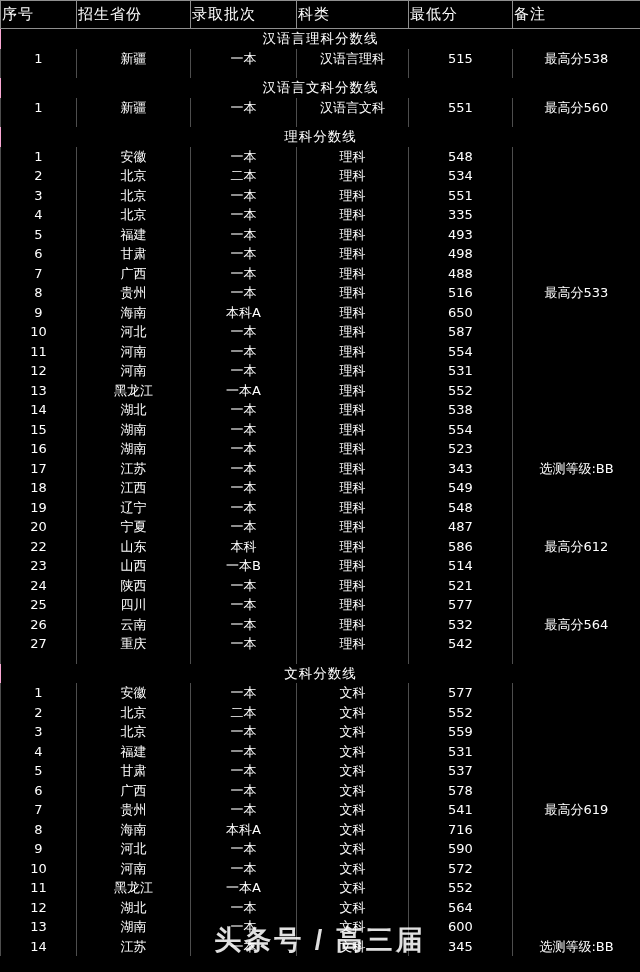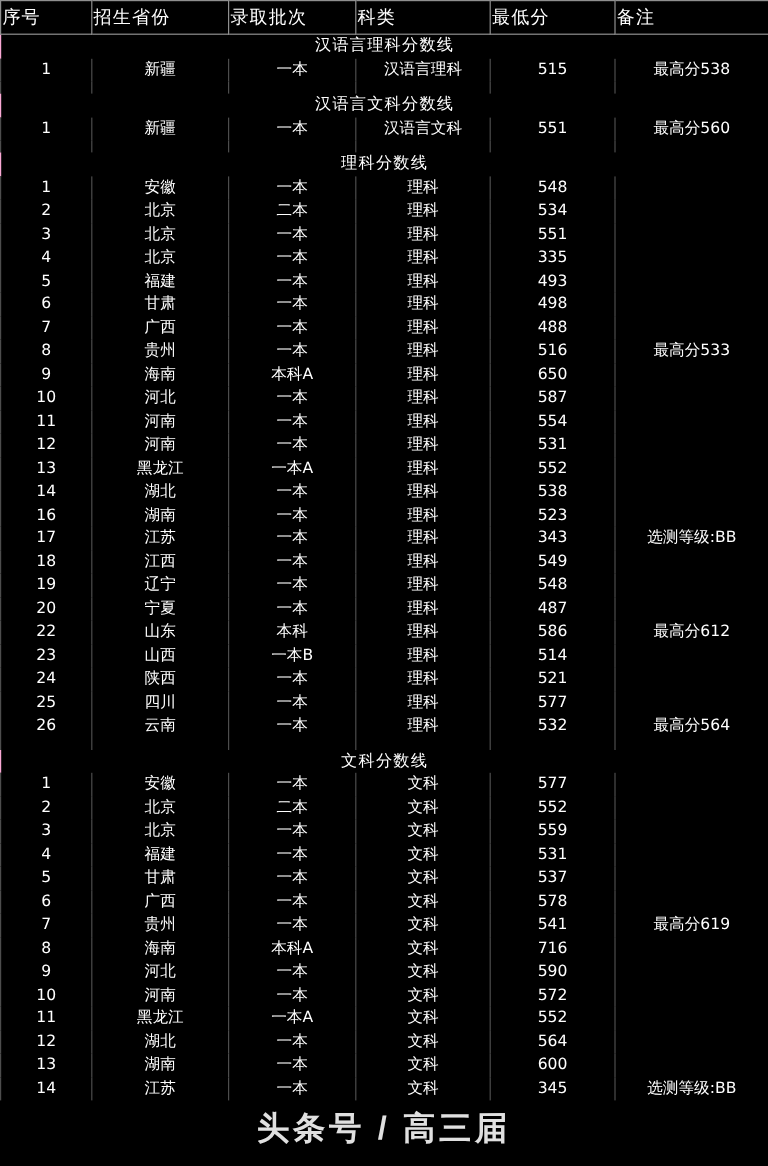--- a/index.html
+++ b/index.html
@@ -256,20 +256,28 @@
         </tr>
         <tr>
           <td>14</td>
           <td>湖北</td>
           <td>一本</td>
           <td>理科</td>
           <td>538</td>
           <td class="note">&nbsp;</td>
         </tr>
         <tr>
+          <td>15</td>
+          <td>湖南</td>
+          <td>一本</td>
+          <td>理科</td>
+          <td>554</td>
+          <td class="note">&nbsp;</td>
+        </tr>
+        <tr>
           <td>16</td>
           <td>湖南</td>
           <td>一本</td>
           <td>理科</td>
           <td>523</td>
           <td class="note">&nbsp;</td>
         </tr>
         <tr>
           <td>17</td>
           <td>江苏</td>
@@ -334,20 +342,28 @@
           <td>577</td>
           <td class="note">&nbsp;</td>
         </tr>
         <tr>
           <td>26</td>
           <td>云南</td>
           <td>一本</td>
           <td>理科</td>
           <td>532</td>
           <td class="note">最高分564</td>
+        </tr>
+        <tr>
+          <td>27</td>
+          <td>重庆</td>
+          <td>一本</td>
+          <td>理科</td>
+          <td>542</td>
+          <td class="note">&nbsp;</td>
         </tr>
         <tr class="blank">
           <td>&nbsp;</td>
           <td>&nbsp;</td>
           <td>&nbsp;</td>
           <td>&nbsp;</td>
           <td>&nbsp;</td>
           <td>&nbsp;</td>
         </tr>
         <tr class="section">

